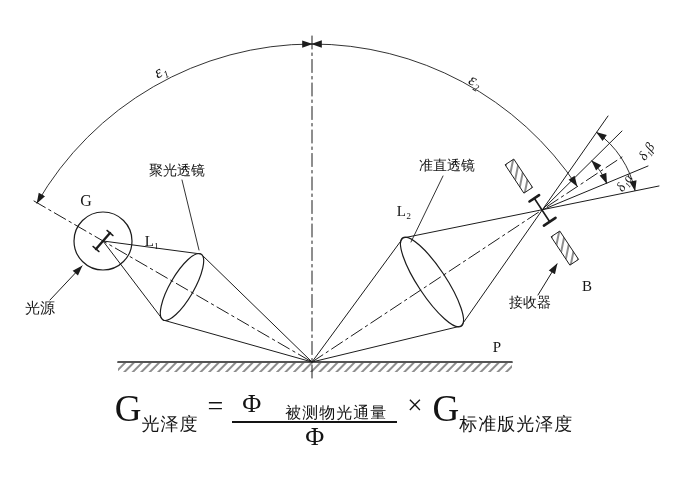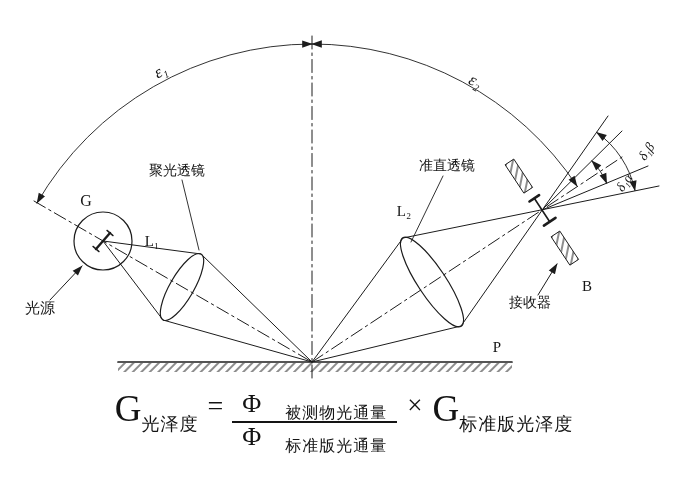--- a/index.html
+++ b/index.html
@@ -116,21 +116,20 @@
       <span class="f-base">G</span><span class="f-sub">光泽度</span>
     </span>
     <span class="f-eq">=</span>
     <span class="f-frac">
       <span class="f-num">
         <span class="f-phi">Φ</span>
           <span class="f-fsub">被测物光通量</span>
       </span>
       <span class="f-den">
         <span class="f-phi">Φ</span>
-          <span class="f-fsub">标准版光通量</span>
       </span>
     </span>
     <span class="f-times">×</span>
     <span class="f-term">
       <span class="f-base">G</span><span class="f-sub">标准版光泽度</span>
     </span>
   </div>
 
 </div>
 

